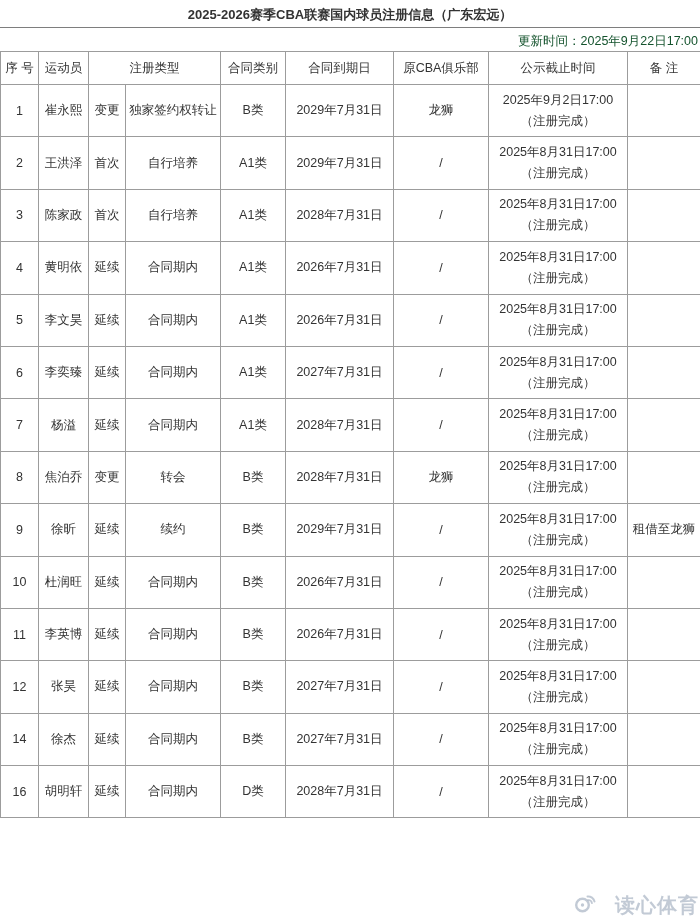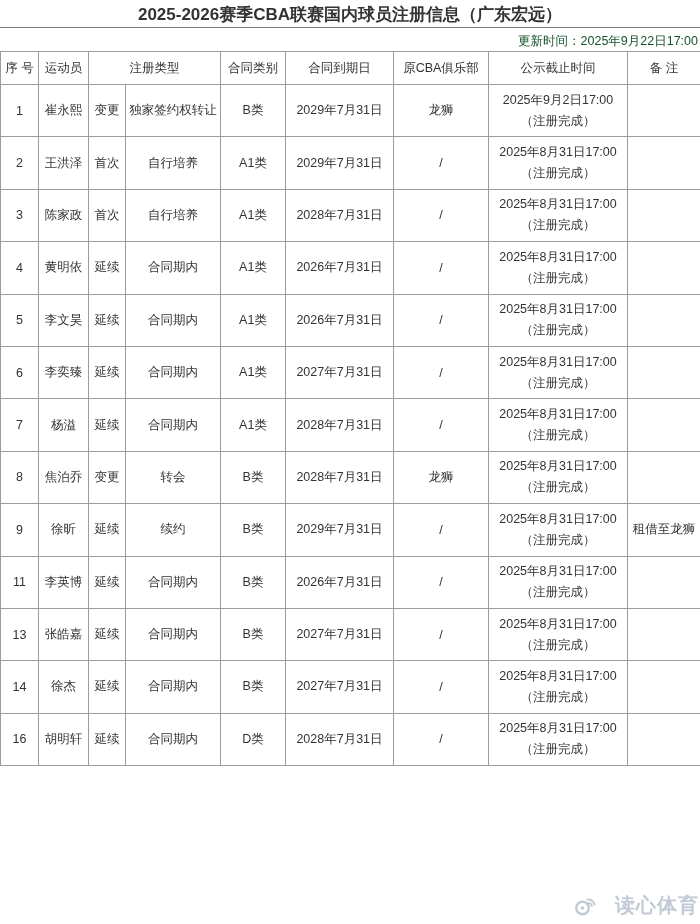--- a/index.html
+++ b/index.html
@@ -5,41 +5,41 @@
   * { margin:0; padding:0; box-sizing:border-box; }
   html,body { background:#ffffff; }
   .page {
     position:relative; width:700px; height:924px; margin:0 auto;
     background:#ffffff; overflow:hidden;
     font-family:"Liberation Sans","DejaVu Sans",sans-serif;
     color:#333333;
   }
   .title-bar {
     height:28px; line-height:30px; text-align:center;
-    font-size:17px; font-weight:bold; color:#333;
+    font-size:13px; font-weight:bold; color:#333;
     border-bottom:1px solid #7e7e7e;
   }
   .update-bar {
     height:23px; line-height:27px; text-align:right;
     font-size:12.5px; color:#14532d; padding-right:2px;
   }
   table.players {
     width:700px; border-collapse:collapse; table-layout:fixed;
   }
   .players th, .players td {
     border:1px solid #9c9c9c; text-align:center; vertical-align:middle;
     font-size:12.5px; font-weight:normal; color:#333; padding:0 1px;
     overflow:hidden; word-break:break-all;
   }
   .players thead tr { height:33px; }
   .players tbody tr { height:52.4px; }
   td[data-name="cell-deadline"] div { line-height:21px; }
   .watermark {
     position:absolute; right:1px; bottom:5px;
-    display:flex; align-items:center; gap:18px;
+    display:flex; align-items:flex-start; gap:18px;
     font-size:20px; font-weight:bold; letter-spacing:1px;
     color:rgba(173,184,199,0.75);
     user-select:none; pointer-events:none;
   }
   .watermark svg { display:block; }
 </style>
 </head>
 <body>
 
 <div class="page" data-name="page">
@@ -193,36 +193,50 @@
           <td data-name="cell-contract-class">B类</td>
           <td data-name="cell-contract-end">2029年7月31日</td>
           <td data-name="cell-former-club">/</td>
           <td data-name="cell-deadline">
             <div data-name="deadline-time">2025年8月31日17:00</div>
             <div data-name="deadline-status">（注册完成）</div>
           </td>
           <td data-name="cell-remark">租借至龙狮</td>
         </tr>
         <tr data-name="table-row">
+          <td data-name="cell-no">10</td>
+          <td data-name="cell-name">杜润旺</td>
+          <td data-name="cell-reg-type">延续</td>
+          <td data-name="cell-reg-detail">合同期内</td>
+          <td data-name="cell-contract-class">B类</td>
+          <td data-name="cell-contract-end">2026年7月31日</td>
+          <td data-name="cell-former-club">/</td>
+          <td data-name="cell-deadline">
+            <div data-name="deadline-time">2025年8月31日17:00</div>
+            <div data-name="deadline-status">（注册完成）</div>
+          </td>
+          <td data-name="cell-remark"></td>
+        </tr>
+        <tr data-name="table-row">
           <td data-name="cell-no">11</td>
           <td data-name="cell-name">李英博</td>
           <td data-name="cell-reg-type">延续</td>
           <td data-name="cell-reg-detail">合同期内</td>
           <td data-name="cell-contract-class">B类</td>
           <td data-name="cell-contract-end">2026年7月31日</td>
           <td data-name="cell-former-club">/</td>
           <td data-name="cell-deadline">
             <div data-name="deadline-time">2025年8月31日17:00</div>
             <div data-name="deadline-status">（注册完成）</div>
           </td>
           <td data-name="cell-remark"></td>
         </tr>
         <tr data-name="table-row">
-          <td data-name="cell-no">13</td>
-          <td data-name="cell-name">张皓嘉</td>
+          <td data-name="cell-no">12</td>
+          <td data-name="cell-name">张昊</td>
           <td data-name="cell-reg-type">延续</td>
           <td data-name="cell-reg-detail">合同期内</td>
           <td data-name="cell-contract-class">B类</td>
           <td data-name="cell-contract-end">2027年7月31日</td>
           <td data-name="cell-former-club">/</td>
           <td data-name="cell-deadline">
             <div data-name="deadline-time">2025年8月31日17:00</div>
             <div data-name="deadline-status">（注册完成）</div>
           </td>
           <td data-name="cell-remark"></td>

